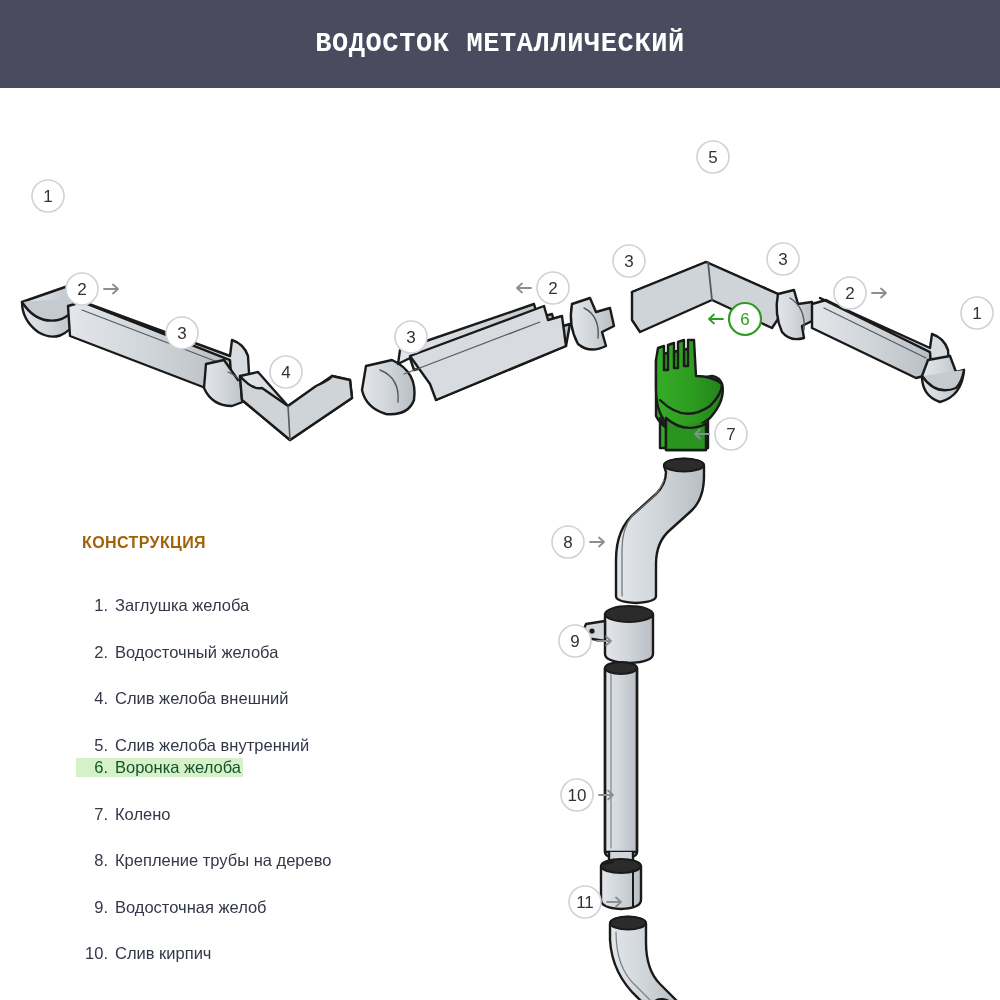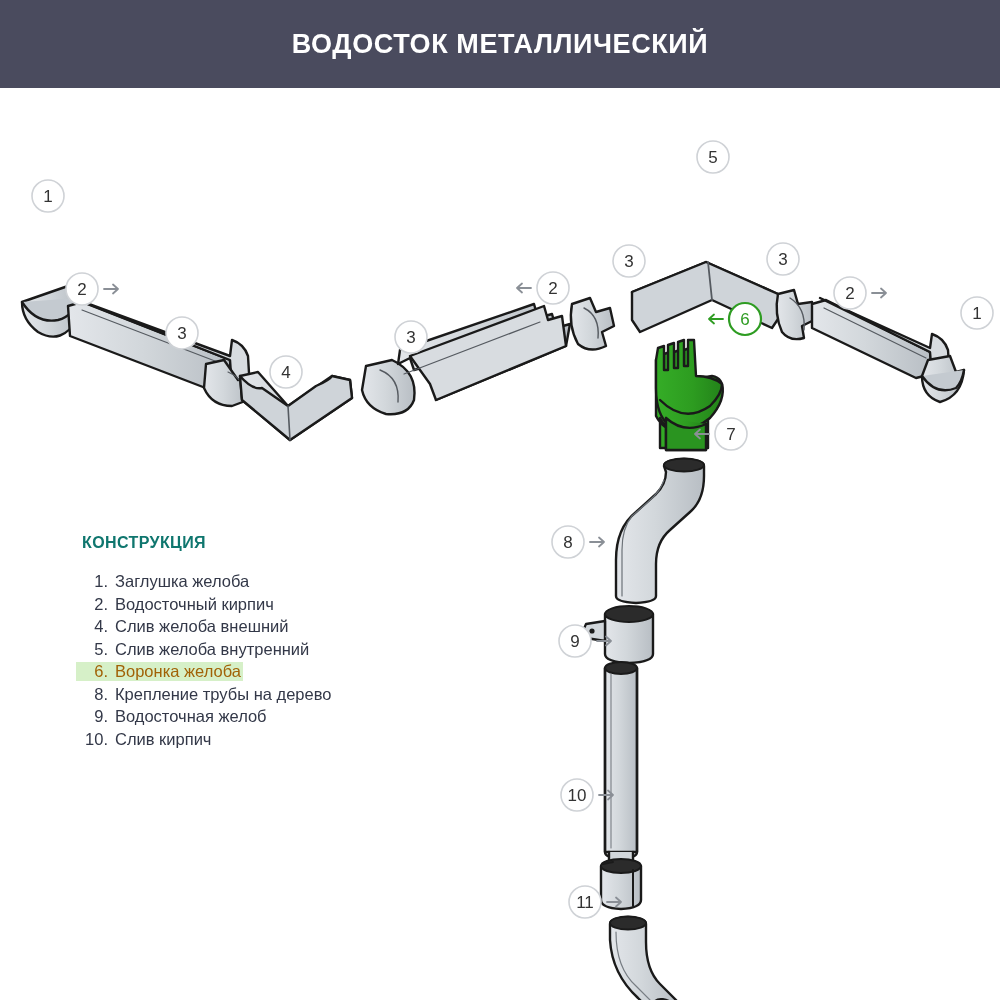--- a/index.html
+++ b/index.html
@@ -14,60 +14,61 @@
     position:absolute;left:0;top:0;width:1000px;height:88px;
     background:#4a4b5e;
     display:flex;align-items:center;justify-content:center;
   }
   #header-title{
     color:#ffffff;
     font-size:27px;
     font-weight:bold;
     letter-spacing:0.6px;
     white-space:nowrap;
+    font-family:Liberation Mono, monospace;
   }
   #canvas{
     position:absolute;left:0;top:88px;width:1000px;height:912px;
     background:#ffffff;
   }
   #diagram{position:absolute;left:0;top:0;width:1000px;height:912px;}
   #legend{
     position:absolute;left:78px;top:446px;width:360px;
   }
   #legend-heading{
-    font-size:16px;font-weight:bold;color:#0f766e;
+    font-size:16px;font-weight:bold;color:#a16207;
     letter-spacing:0.4px;margin:0 0 18px 4px;
   }
   ul#legend-list{list-style:none;margin:0;padding:0;}
   ul#legend-list li{
     font-size:16.5px;
     color:#333848;
     line-height:1.0;
     padding:3px 0 3px 0;
     display:flex;
     align-items:baseline;
     white-space:nowrap;
   }
   ul#legend-list li .num{
     display:inline-block;
     width:30px;
     text-align:right;
     margin-right:7px;
     flex:0 0 auto;
   }
   ul#legend-list li.hl{
-    color:#a16207;
+    color:#14532d;
   }
   ul#legend-list li.hl .wrap{
     background:#d6f0c8;
     display:inline-block;
     padding:1px 2px;
     margin:-1px -2px;
   }
-  ul#legend-list li .wrap{display:inline-block;}
+  ul#legend-list li .wrap{display:inline-block;margin-top:24px;}
 </style>
 </head>
 <body>
 
 <div id="header-bar">
   <div id="header-title">ВОДОСТОК МЕТАЛЛИЧЕСКИЙ</div>
 </div>
 
 <div id="canvas">
 
@@ -287,32 +288,35 @@
 
   </svg>
 
   <div id="legend">
     <div id="legend-heading">КОНСТРУКЦИЯ</div>
     <ul id="legend-list">
         <li>
           <span class="wrap"><span class="num">1.</span><span>Заглушка желоба</span></span>
         </li>
         <li>
-          <span class="wrap"><span class="num">2.</span><span>Водосточный кирпич</span></span>
+          <span class="wrap"><span class="num">2.</span><span>Водосточный желоба</span></span>
         </li>
         <li>
           <span class="wrap"><span class="num">4.</span><span>Слив желоба внешний</span></span>
         </li>
         <li>
           <span class="wrap"><span class="num">5.</span><span>Слив желоба внутренний</span></span>
         </li>
         <li class="hl">
           <span class="wrap"><span class="num">6.</span><span>Воронка желоба</span></span>
         </li>
         <li>
+          <span class="wrap"><span class="num">7.</span><span>Колено</span></span>
+        </li>
+        <li>
           <span class="wrap"><span class="num">8.</span><span>Крепление трубы на дерево</span></span>
         </li>
         <li>
           <span class="wrap"><span class="num">9.</span><span>Водосточная желоб</span></span>
         </li>
         <li>
           <span class="wrap"><span class="num">10.</span><span>Слив кирпич</span></span>
         </li>
       </ul>
   </div>

